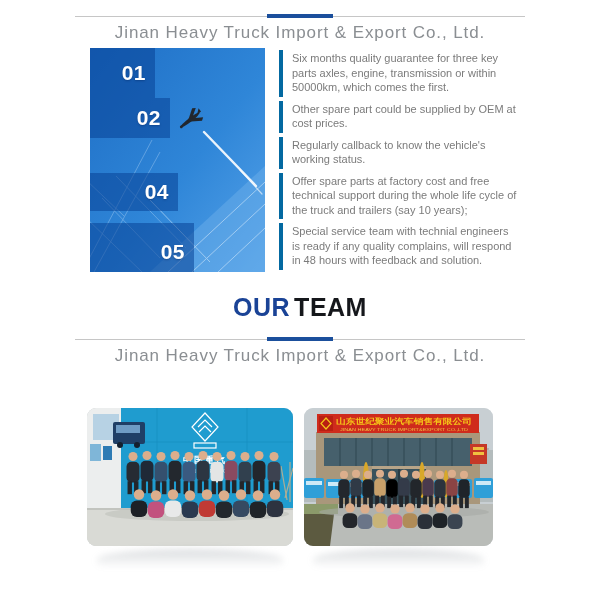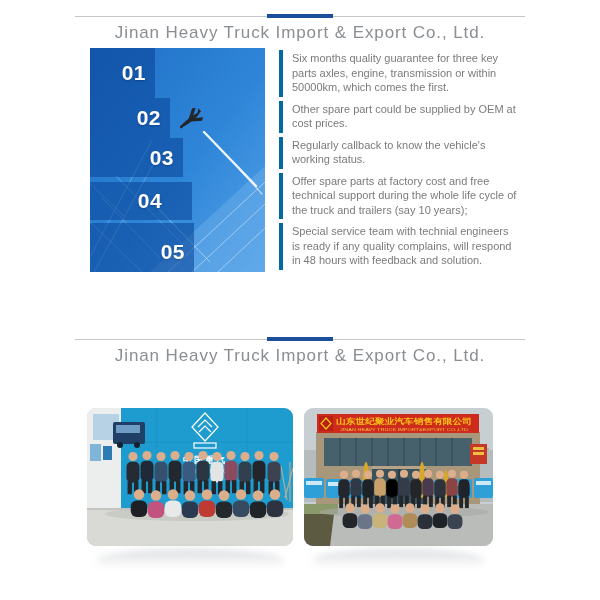--- a/index.html
+++ b/index.html
@@ -17,21 +17,21 @@
   .services{position:absolute;top:48px;left:90px;display:flex;gap:14px;}
   .steps-image{position:relative;width:175px;height:224px;overflow:hidden;flex:none;}
   .steps-image svg{position:absolute;inset:0;display:block;}
   .step{position:absolute;left:0;background:rgba(8,66,150,.55);
         display:flex;align-items:center;justify-content:flex-end;padding-right:9px;box-sizing:border-box;padding-left:27px;}
   .step .num{color:#ffffff;font-weight:800;font-size:21px;letter-spacing:.5px;
              text-shadow:0 1px 2px rgba(0,30,80,.35);}
   .step1{top:0;height:50px;width:65px;}
   .step2{top:50px;height:40px;width:80px;}
   .step3{top:90px;height:39px;width:93px;}
-  .step4{top:134px;height:38px;width:102px;justify-content:center;}
+  .step4{top:125px;height:38px;width:88px;}
   .step5{top:175px;height:57px;width:104px;}
 
   .service-list{list-style:none;margin:0;padding:2px 0;width:240px;height:220px;
                 display:flex;flex-direction:column;justify-content:space-between;}
   .service-list li{border-left:4px solid #0369a1;padding:1px 0 2px 9px;}
   .service-list p{margin:0;font-size:11px;line-height:1.32;color:#7b7b7b;}
 
   
   .team-title{position:absolute;top:294px;left:0;width:600px;margin:0;text-align:center;
               font-size:25px;font-weight:900;letter-spacing:.5px;line-height:1.1;}
@@ -102,23 +102,20 @@
           <polygon points="9,0 14,-4 14,0"></polygon>
           <circle cx="-11" cy="0" r="1.4"></circle>
         </g>
       </svg>
       <div class="step step1">
           <span class="num">01</span>
         </div>
       <div class="step step2">
           <span class="num">02</span>
         </div>
-      <div class="step step3">
-          <span class="num">03</span>
-        </div>
       <div class="step step4">
           <span class="num">04</span>
         </div>
       <div class="step step5">
           <span class="num">05</span>
         </div>
     </div>
 
     <ul class="service-list">
       <li>
@@ -132,20 +129,23 @@
         </li>
       <li>
           <p>Offer spare parts at factory cost and free technical support during the whole life cycle of the truck and trailers (say 10 years);</p>
         </li>
       <li>
           <p>Special service team with technial engineers is ready if any quality complains, will respond in 48 hours with feedback and solution.</p>
         </li>
     </ul>
   </section>
 
+  <h2 class="team-title">
+    <span class="t-blue">OUR</span><span class="t-black">TEAM</span>
+  </h2>
 
   <div class="band" style="top:339px;">
     <div class="divider">
       <span class="accent"></span>
     </div>
     <div class="company">Jinan Heavy Truck Import &amp; Export Co., Ltd.</div>
   </div>
 
   <svg width="0" height="0" style="position:absolute" aria-hidden="true">
     <defs>

